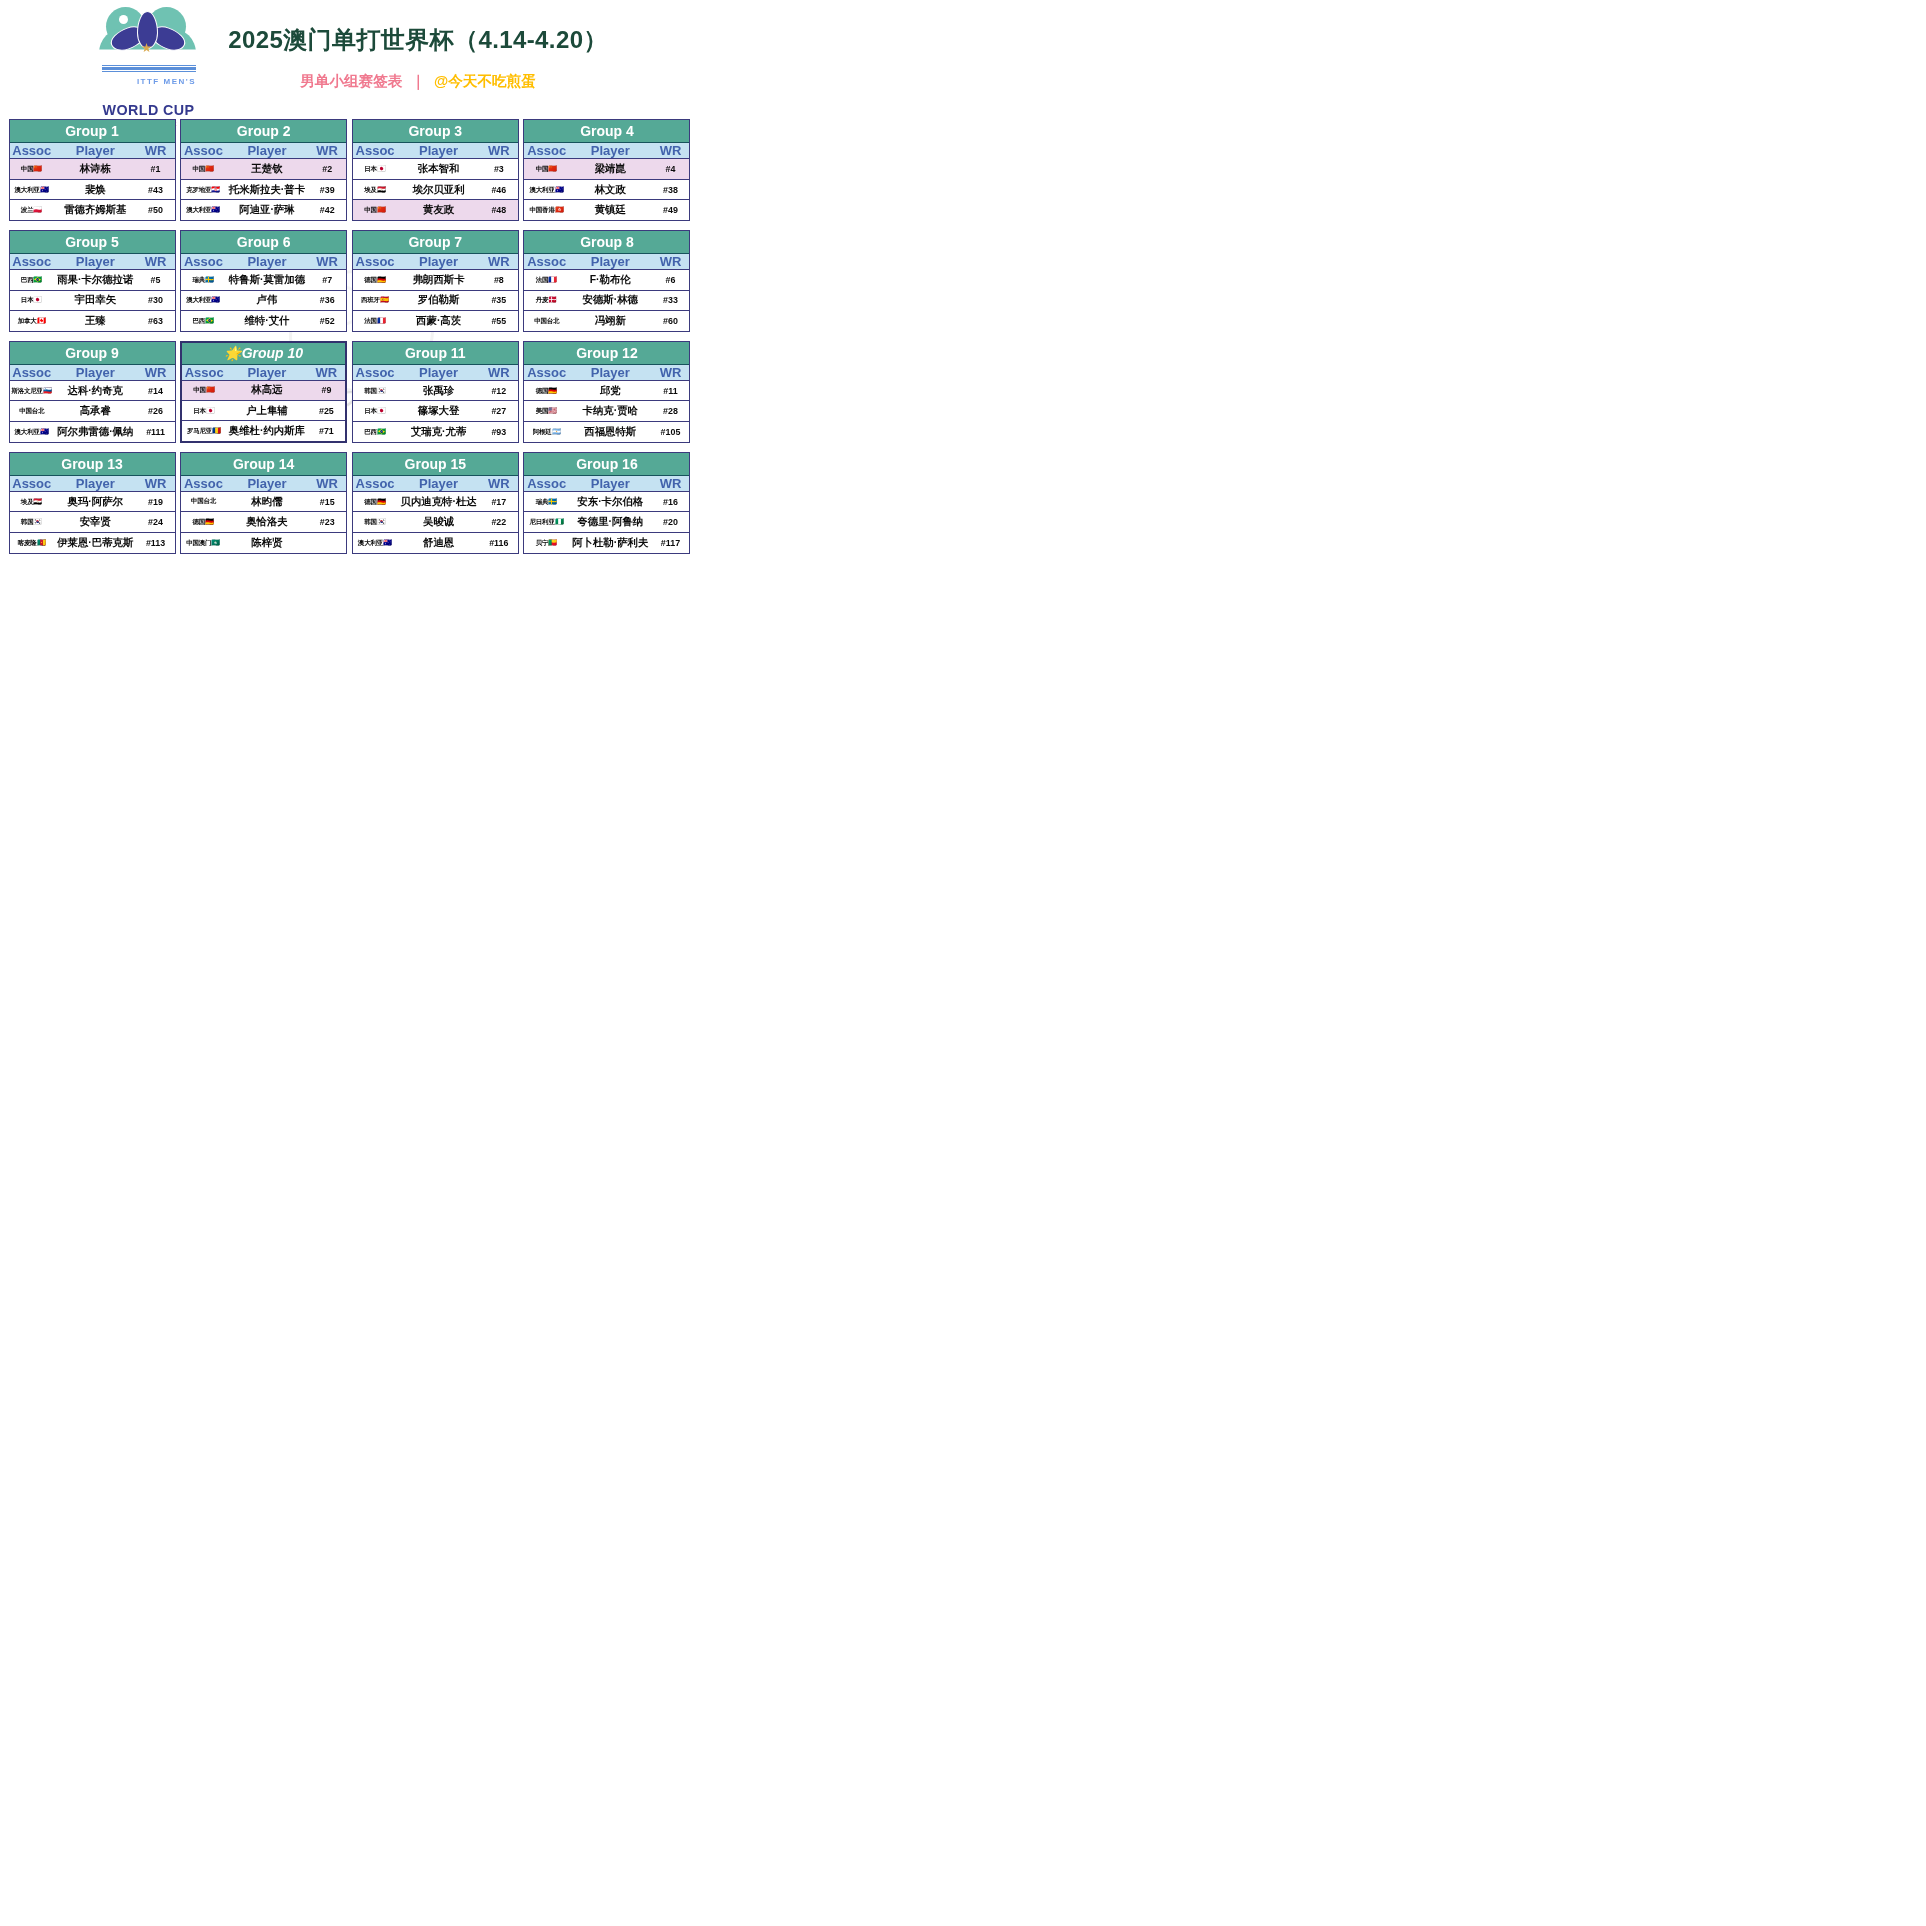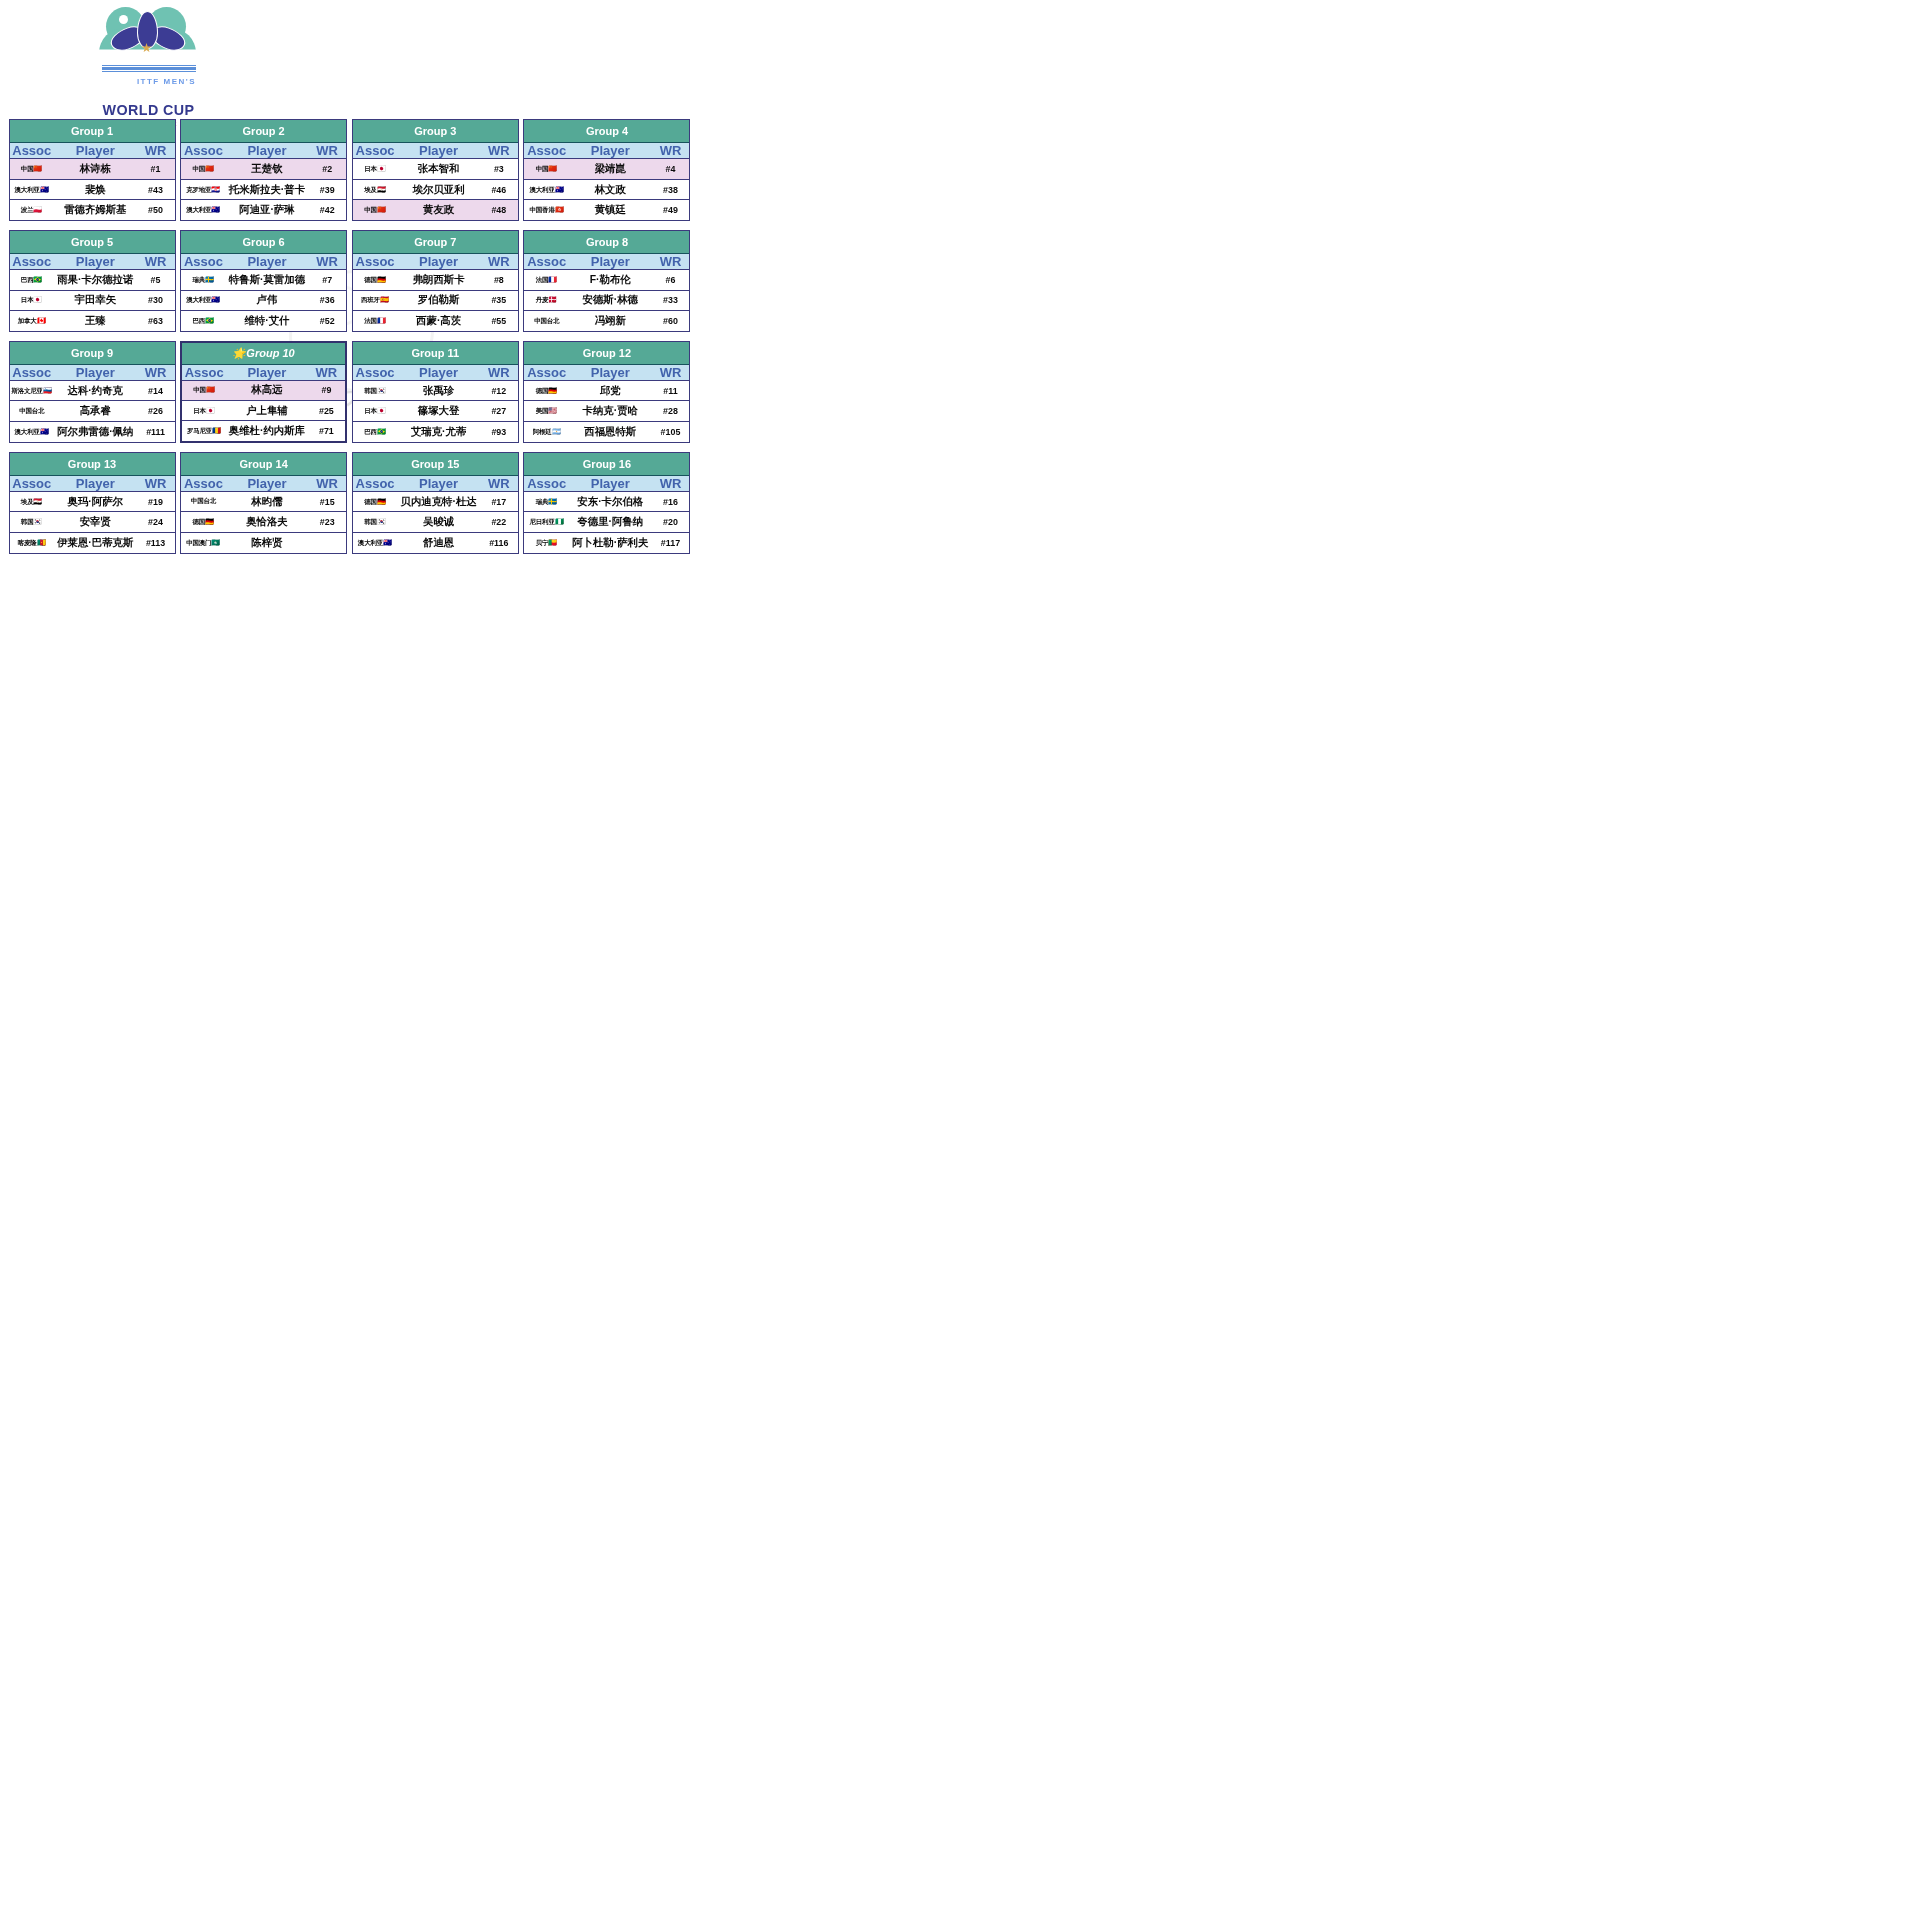--- a/index.html
+++ b/index.html
@@ -51,21 +51,21 @@
   .groups{
     position:absolute;left:8.5px;top:119px;width:682px;
     display:grid;grid-template-columns:repeat(4,167px);justify-content:space-between;row-gap:8.9px;
   }
   .group{
     width:167px;height:102px;background:#ffffff;border:1.2px solid #3b3a7d;box-sizing:border-box;
     display:flex;flex-direction:column;
   }
   .group.starred{border-width:2.3px;border-color:#32316e;}
   .g-header{
-    flex:0 0 23px;background:#55a996;color:#ffffff;font-weight:bold;font-size:11px;
+    flex:0 0 23px;background:#55a996;color:#ffffff;font-weight:bold;font-size:14px;
     display:flex;align-items:center;justify-content:center;border-bottom:1.2px solid #17535c;box-sizing:border-box;
   }
   .group.starred .g-header{flex-basis:22px;font-style:italic;}
   .g-sub{
     flex:0 0 16px;background:#c5e2f2;color:#4263ac;font-weight:bold;font-size:7.7px;
     display:flex;align-items:center;border-bottom:0.8px solid #3b3a7d;box-sizing:border-box;
   }
   .g-row{
     flex:1 1 auto;display:flex;align-items:center;border-bottom:0.8px solid #3b3a7d;box-sizing:border-box;
     background:#ffffff;color:#0b0b0b;font-weight:bold;
@@ -101,20 +101,28 @@
     <div class="logo-lines">
       <div class="ll1"></div>
         <div class="ll2"></div>
         <div class="ll3"></div>
     </div>
     <div class="logo-l1">ITTF MEN'S</div>
     <div class="logo-l2">WORLD CUP</div>
     <div class="logo-l3">MACAO 2025</div>
   </div>
 
+  <div class="titles">
+    <div class="main-title">2025澳门单打世界杯（4.14-4.20）</div>
+    <div class="subtitle">
+      <span class="sub-pink">男单小组赛签表</span>
+      <span class="sub-div">｜</span>
+      <span class="sub-gold">@今天不吃煎蛋</span>
+    </div>
+  </div>
 
   <div class="watermark">
     <div class="wm-blob"></div>
     <div class="wm-blob2"></div>
     <div class="wm-text">@今天不吃煎蛋</div>
   </div>
 
   <div class="groups" id="groups-grid">
       <div class="group">
         <div class="g-header">Group 1</div>

